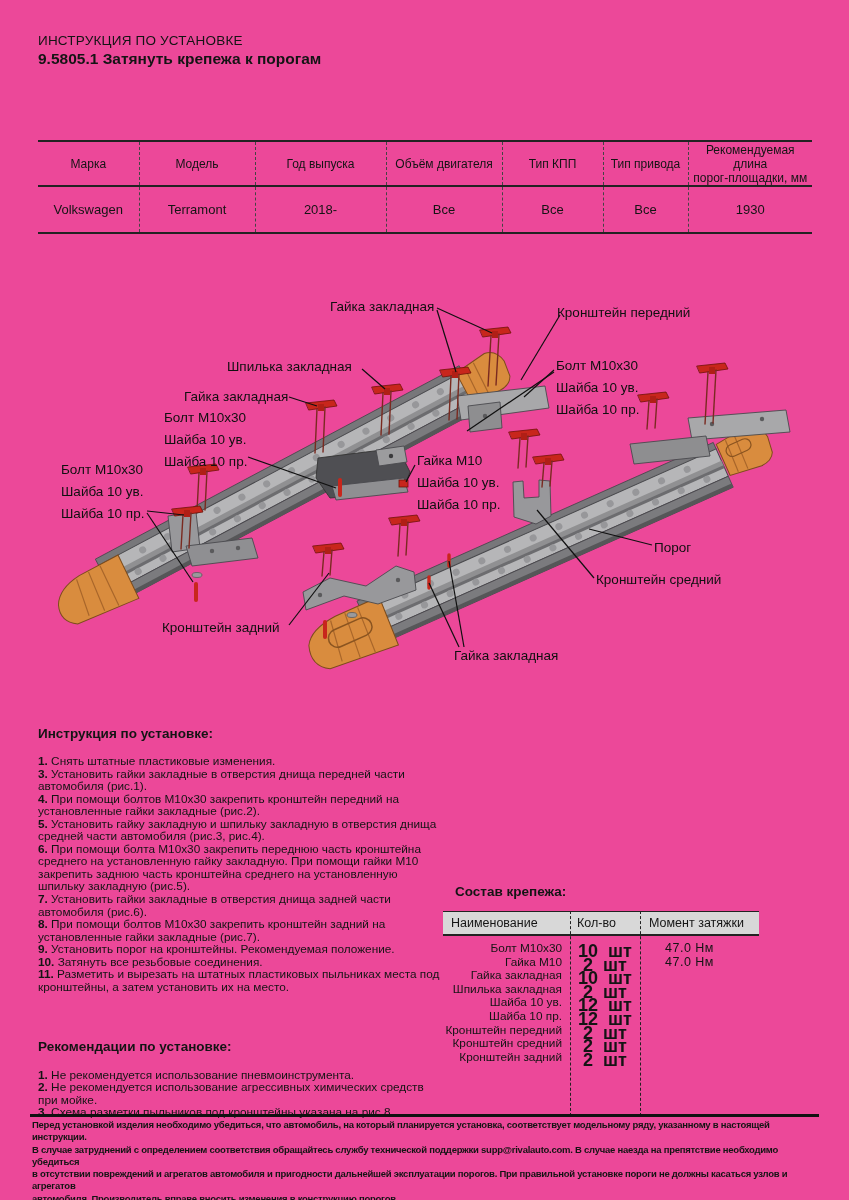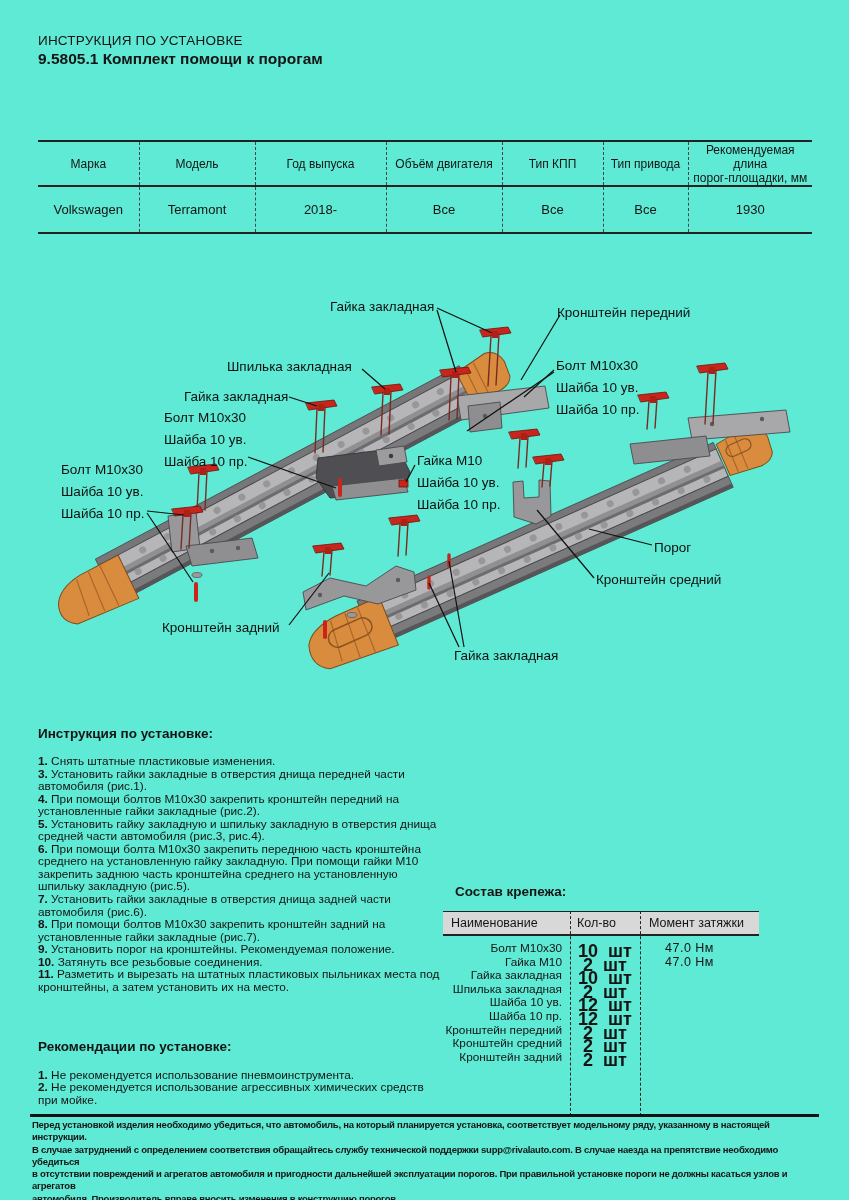--- a/index.html
+++ b/index.html
@@ -1,16 +1,16 @@
 <!DOCTYPE html>
 <html><head>
 <meta charset="utf-8">
 <style>
   html,body{margin:0;padding:0;background:#ffffff;}
-  #page{position:relative;width:849px;height:1200px;background:#5eead4;overflow:hidden;
+  #page{position:relative;width:849px;height:1200px;background:#ec4899;overflow:hidden;
         font-family:"Liberation Sans","DejaVu Sans",sans-serif;color:#141414;}
   .abs{position:absolute;}
   
   #title1{left:38px;top:33px;font-size:13.5px;letter-spacing:.2px;}
   #title2{left:38px;top:50px;font-size:15.5px;font-weight:bold;}
   
   #vtable{left:38px;top:140px;width:774px;border-collapse:collapse;table-layout:fixed;}
   #vtable{border-top:2px solid #222;border-bottom:2px solid #222;}
   #vtable th,#vtable td{border-left:1px dashed #444;text-align:center;vertical-align:middle;
         font-weight:normal;white-space:pre-line;padding:0 2px;margin-top:21px;}
@@ -45,21 +45,21 @@
   #footer-text{left:32px;top:1119px;width:790px;font-size:9.5px;font-weight:bold;
         line-height:12.3px;letter-spacing:-0.25px;white-space:pre-line;}
   svg{position:absolute;left:0;top:0;}
 </style>
 </head>
 <body>
 
 <div id="page">
 
   <div class="abs" id="title1">ИНСТРУКЦИЯ ПО УСТАНОВКЕ</div>
-  <div class="abs" id="title2">9.5805.1 Комплект помощи к порогам</div>
+  <div class="abs" id="title2">9.5805.1 Затянуть крепежа к порогам</div>
 
   <table class="abs" id="vtable">
     <colgroup>
         <col style="width:101px">
         <col style="width:116px">
         <col style="width:131px">
         <col style="width:116px">
         <col style="width:101px">
         <col style="width:85px">
         <col style="width:124px">
@@ -294,20 +294,21 @@
     <p class="step"><b>10.</b><span> Затянуть все резьбовые соединения.</span></p>
     <p class="step"><b>11.</b><span> Разметить и вырезать на штатных пластиковых пыльниках места под
 кронштейны, а затем установить их на место.</span></p>
   </div>
 
   <div class="abs" id="rec-head">Рекомендации по установке:</div>
   <div class="abs" id="recs">
     <p class="step"><b>1.</b><span> Не рекомендуется использование пневмоинструмента.</span></p>
     <p class="step"><b>2.</b><span> Не рекомендуется использование агрессивных химических средств
 при мойке.</span></p>
+    <p class="step"><b>3.</b><span> Схема разметки пыльников под кронштейны указана на рис.8.</span></p>
   </div>
 
   <div class="abs" id="parts-head">Состав крепежа:</div>
   <div class="abs" id="ptable">
     <div class="band"></div>
     <div class="vd1"></div>
     <div class="vd2"></div>
     <span class="pth" style="left:8px">Наименование</span>
     <span class="pth" style="left:134px">Кол-во</span>
     <span class="pth" style="left:206px">Момент затяжки</span>

